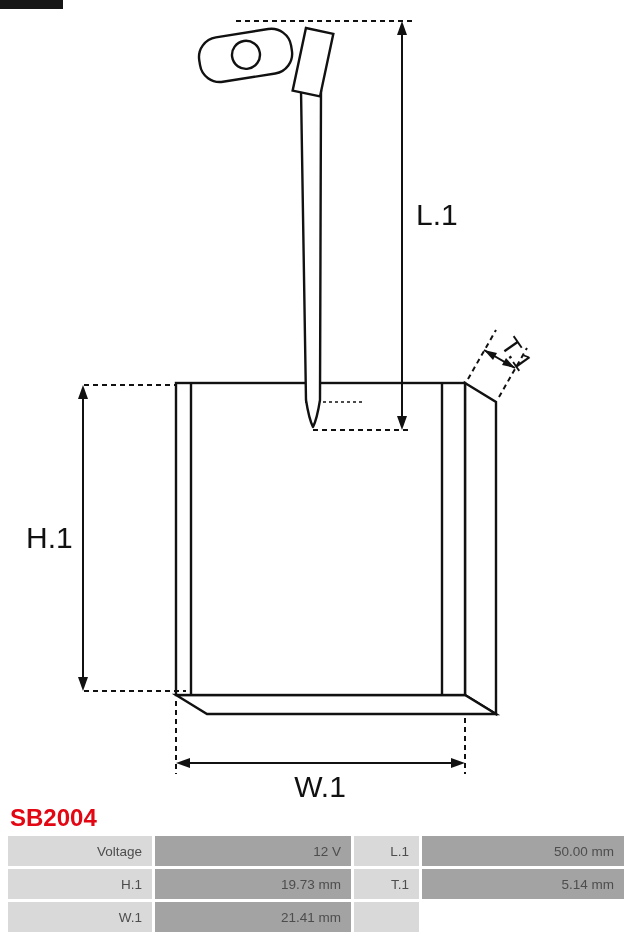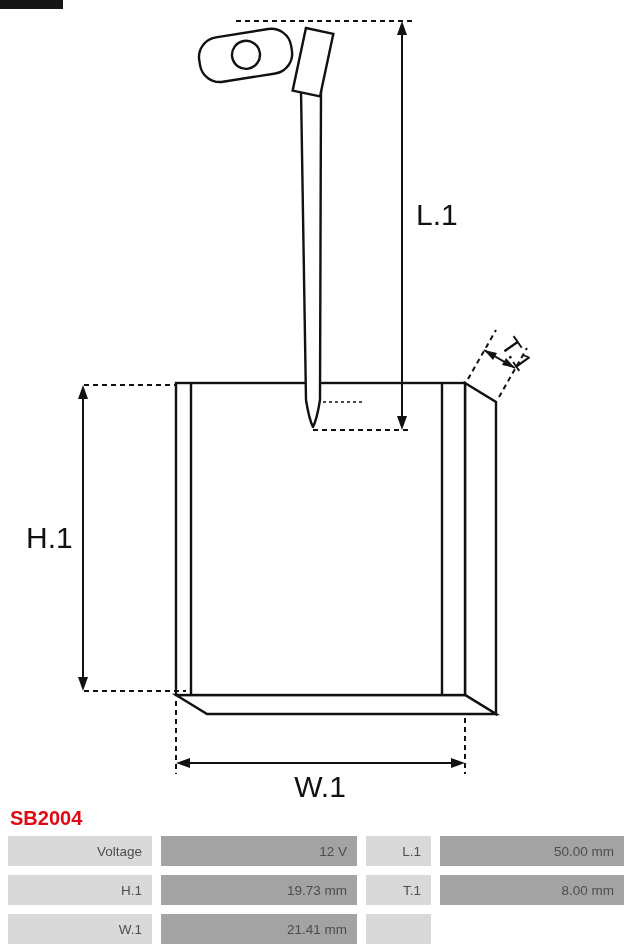--- a/index.html
+++ b/index.html
@@ -5,24 +5,24 @@
   html,body{margin:0;padding:0;}
   body{
     width:632px;height:946px;background:#ffffff;position:relative;
     font-family:"Liberation Sans",sans-serif;overflow:hidden;
   }
   .logo-fragment{
     position:absolute;top:0;left:0;width:63px;height:9px;background:#161616;
   }
   .diagram-wrap{width:632px;height:806px;}
   .product-code{
-    margin:0 0 6px 10px;font-size:20px;font-weight:700;color:#e30613;line-height:24px;
+    margin:0 0 6px 10px;font-size:24px;font-weight:700;color:#e30613;line-height:24px;
   }
   .spec-table{
-    display:grid;grid-template-columns:144px 196px 65px 1fr;gap:9px;margin:0 8px;
+    display:grid;grid-template-columns:144px 196px 65px 1fr;gap:3px;margin:0 8px;
   }
   .cell{
     height:30px;display:flex;align-items:center;justify-content:flex-end;
     padding:0 10px;box-sizing:border-box;font-size:13.5px;color:#4d4d4d;
   }
   .cell.label{background:#d9d9d9;}
   .cell.value{background:#a3a3a3;}
   .cell.blank{background:transparent;}
   svg text{font-family:"Liberation Sans",sans-serif;}
 </style>
@@ -101,19 +101,19 @@
 <div class="spec-table">
 
   <div class="cell label">Voltage</div>
   <div class="cell value">12 V</div>
   <div class="cell label">L.1</div>
   <div class="cell value">50.00 mm</div>
 
   <div class="cell label">H.1</div>
   <div class="cell value">19.73 mm</div>
   <div class="cell label">T.1</div>
-  <div class="cell value">8.00 mm</div>
+  <div class="cell value">5.14 mm</div>
 
   <div class="cell label">W.1</div>
   <div class="cell value">21.41 mm</div>
   <div class="cell label"></div>
   <div class="cell blank"></div>
 </div>
 
 </body></html>

